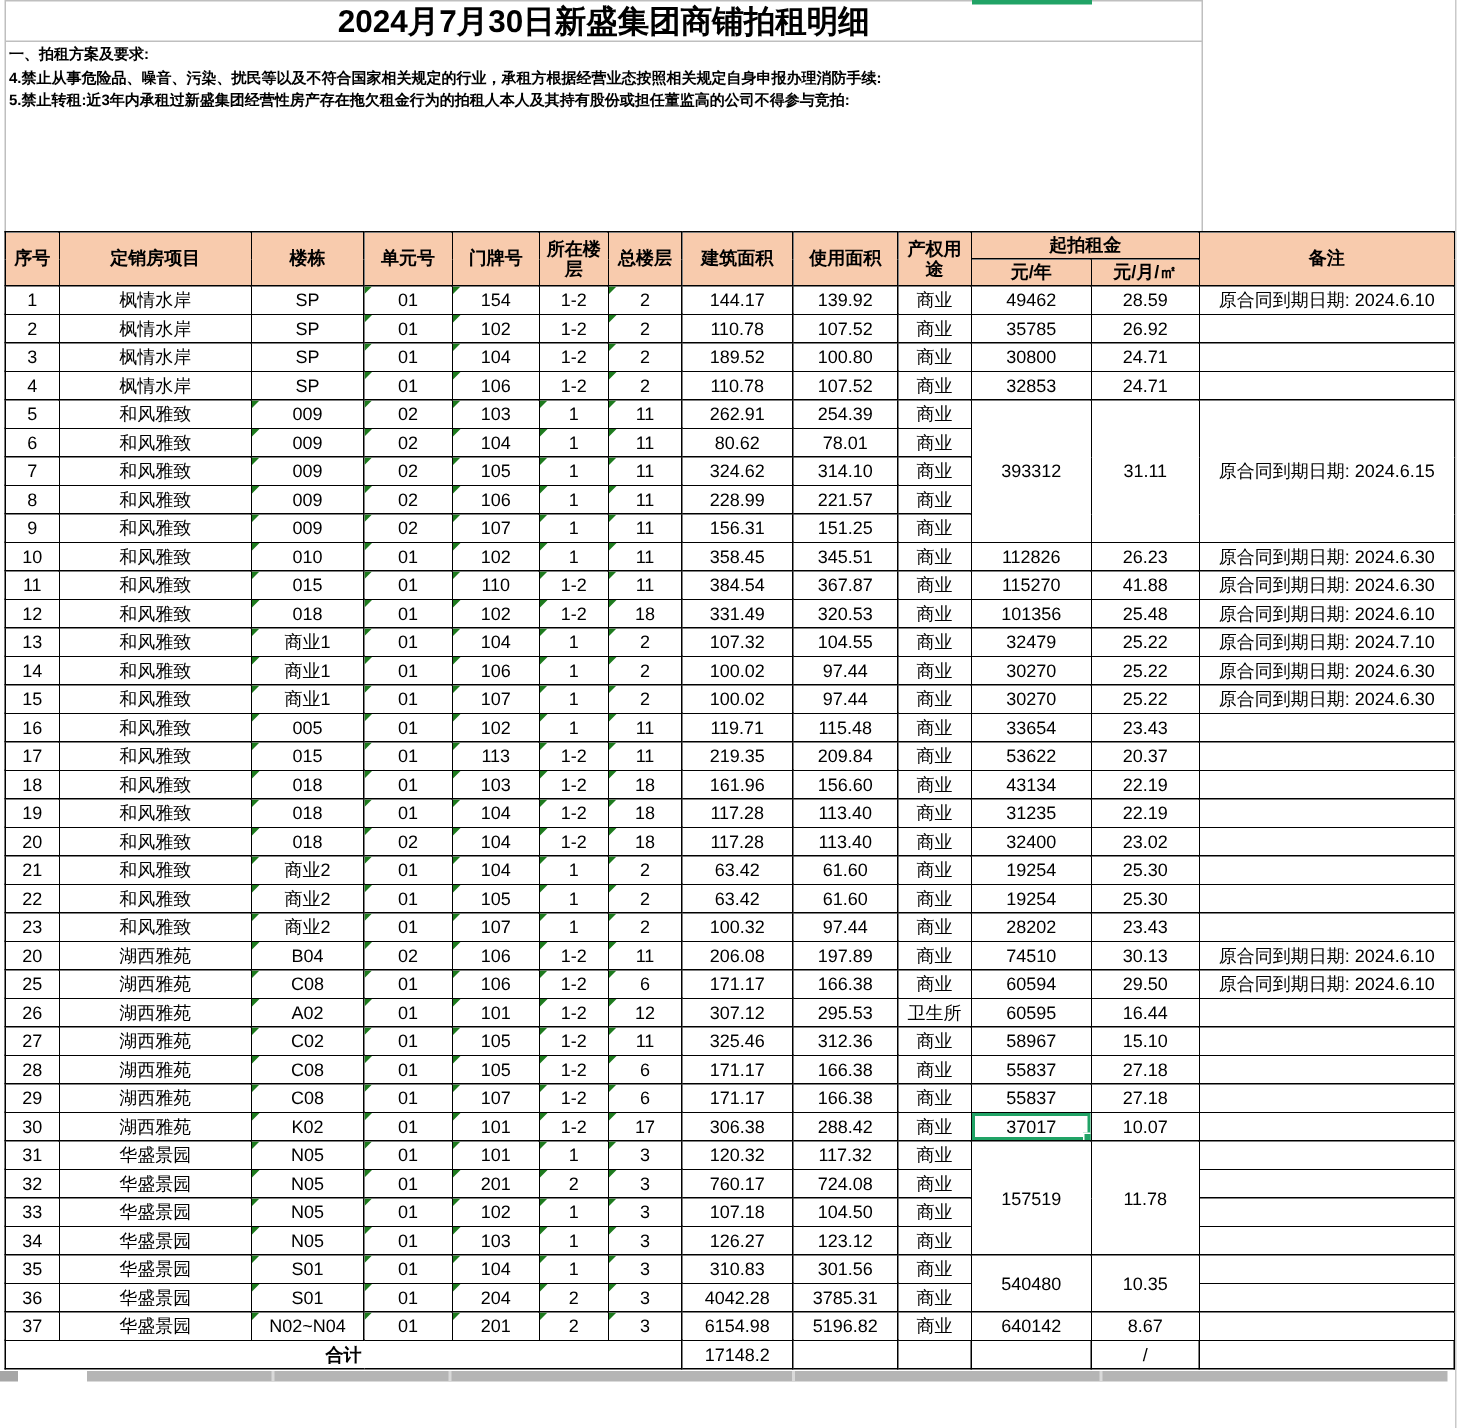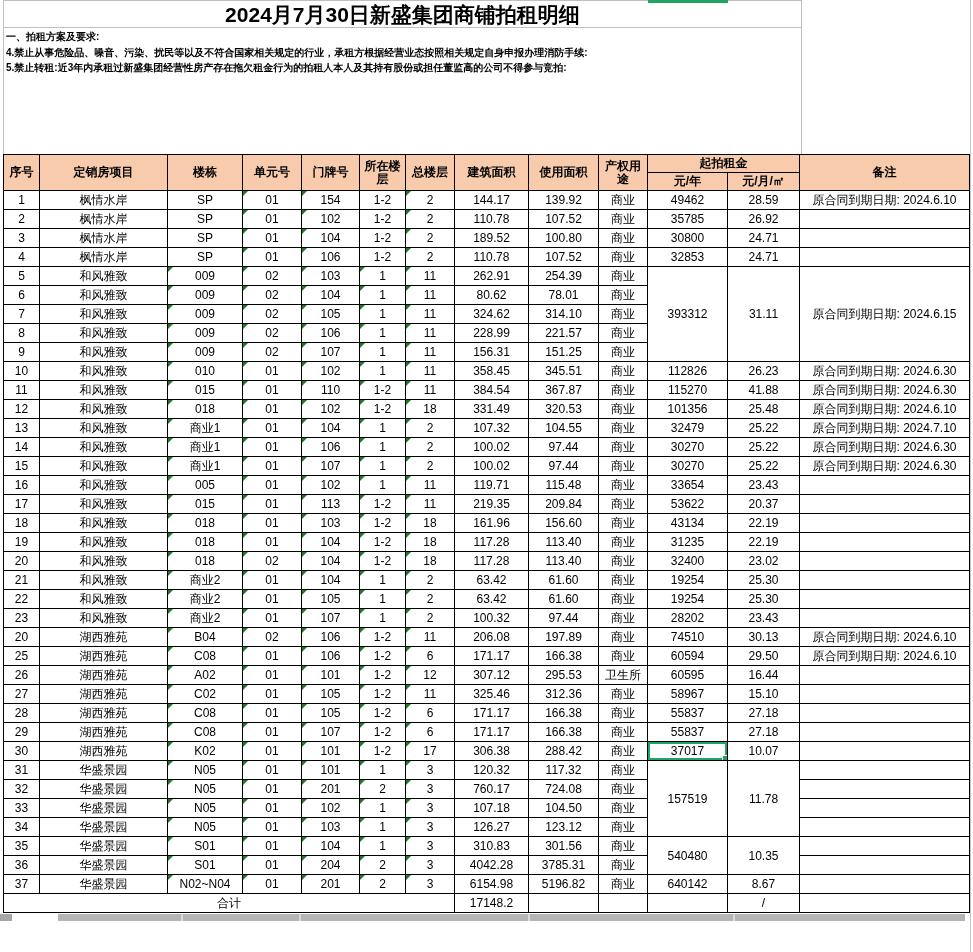--- a/index.html
+++ b/index.html
@@ -27,21 +27,21 @@
   .notes-block div { white-space:normal; }
 
   table { border-collapse:collapse; table-layout:fixed; width:967px; }
   th, td {
     border:1px solid #000; text-align:center; vertical-align:middle;
     font-size:12px; padding:0 1px; overflow:hidden; position:relative;
   }
   thead th { background:#F8CBAD; font-weight:bold; height:18px; line-height:13px; }
   tbody td { height:19px; background:#fff; }
   tfoot td { height:19px; font-size:12px; }
-  tfoot .total-label { font-weight:normal; }
+  tfoot .total-label { font-weight:bold; }
 
   
   .tri::before {
     content:""; position:absolute; top:0; left:0; width:0; height:0;
     border-top:5px solid #1e7b1e; border-right:5px solid transparent;
   }
   
   .sel { box-shadow: inset 0 0 0 2px #21a366; z-index:2; }
   .sel::after {
     content:""; position:absolute; right:-3px; bottom:-3px; width:6px; height:6px;

